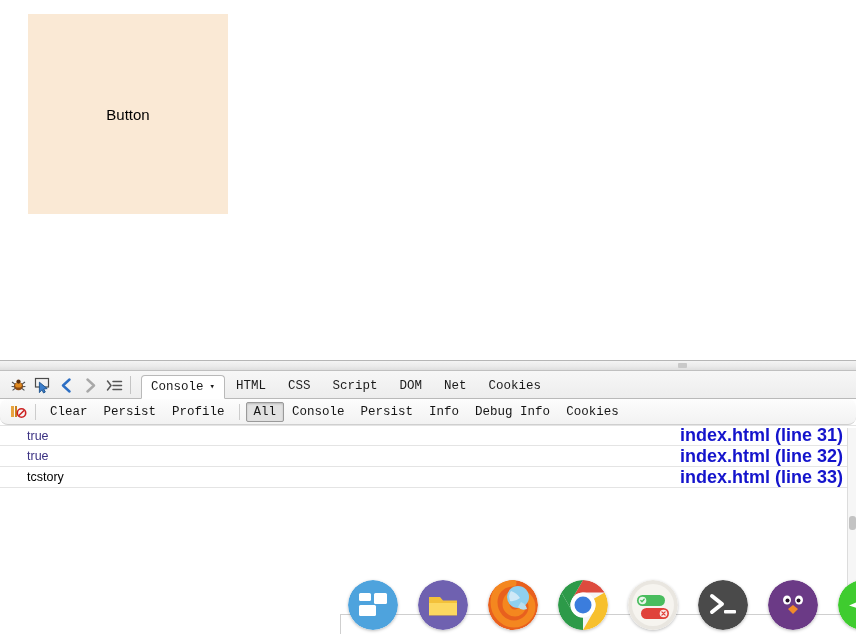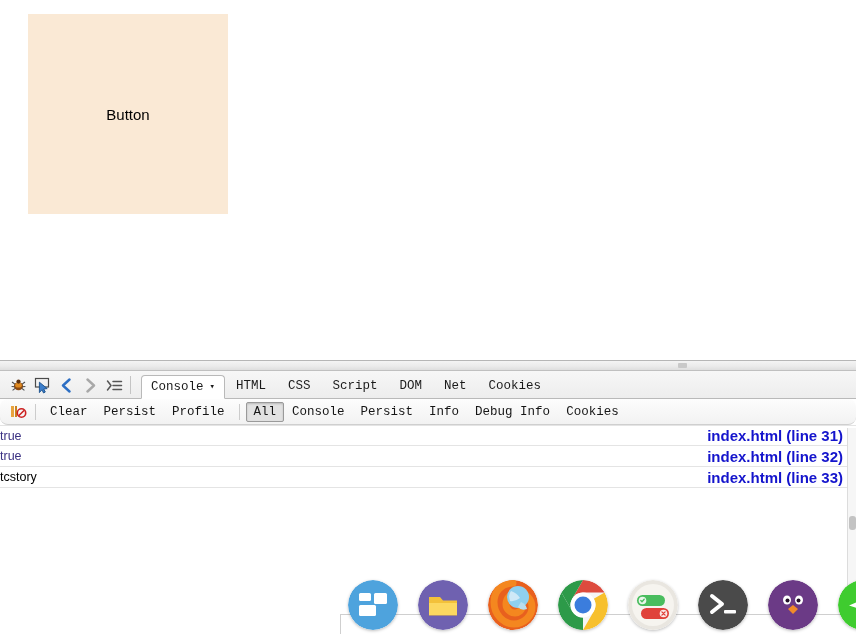--- a/index.html
+++ b/index.html
@@ -195,29 +195,30 @@
     display: flex;
     align-items: center;
     box-sizing: border-box;
     cursor: pointer;
     background: #ffffff;
   }
   .log-row:first-child { border-top: 1px solid #e4e4e4; }
   .log-msg {
     font-family: "Liberation Sans", sans-serif;
     font-size: 12.5px;
+    margin-left: 27px;
     white-space: nowrap;
   }
   .log-msg.bool { color: #3b3182; }
   .log-msg.str { color: #000000; }
   .log-link {
     position: absolute;
     right: 13px;
     font-family: "Liberation Sans", sans-serif;
-    font-size: 15px;
+    font-size: 18px;
     font-weight: bold;
     color: #1414cc;
     cursor: pointer;
     white-space: nowrap;
   }
 
   
   #fb-scrollbar {
     position: absolute;
     right: 0;

